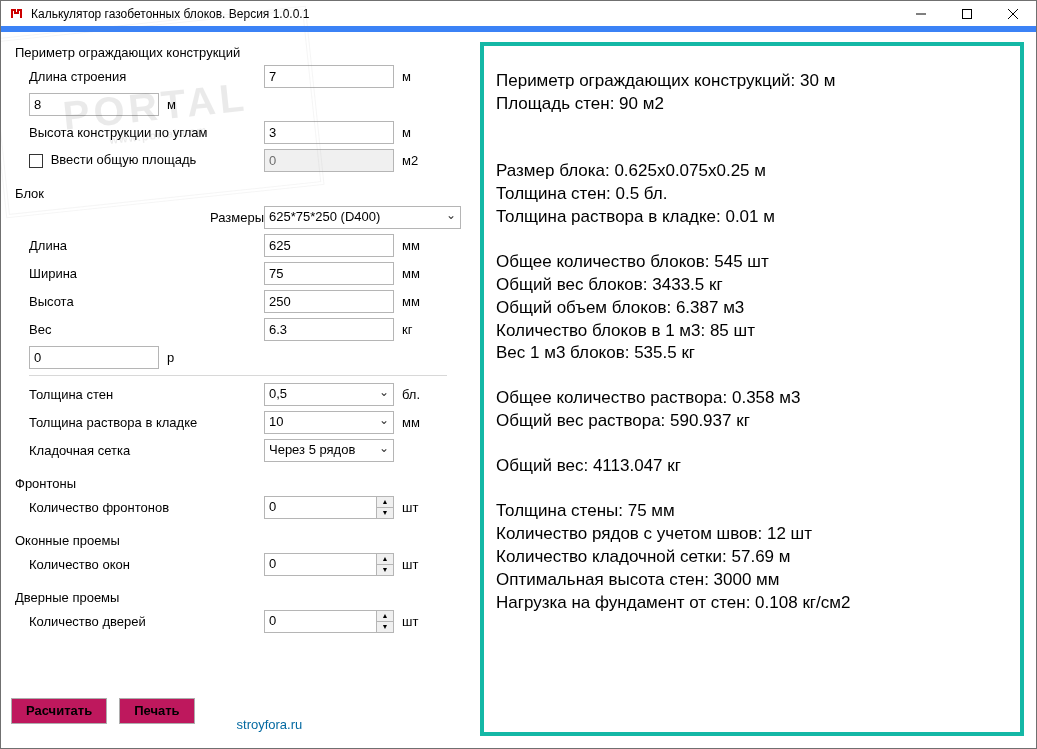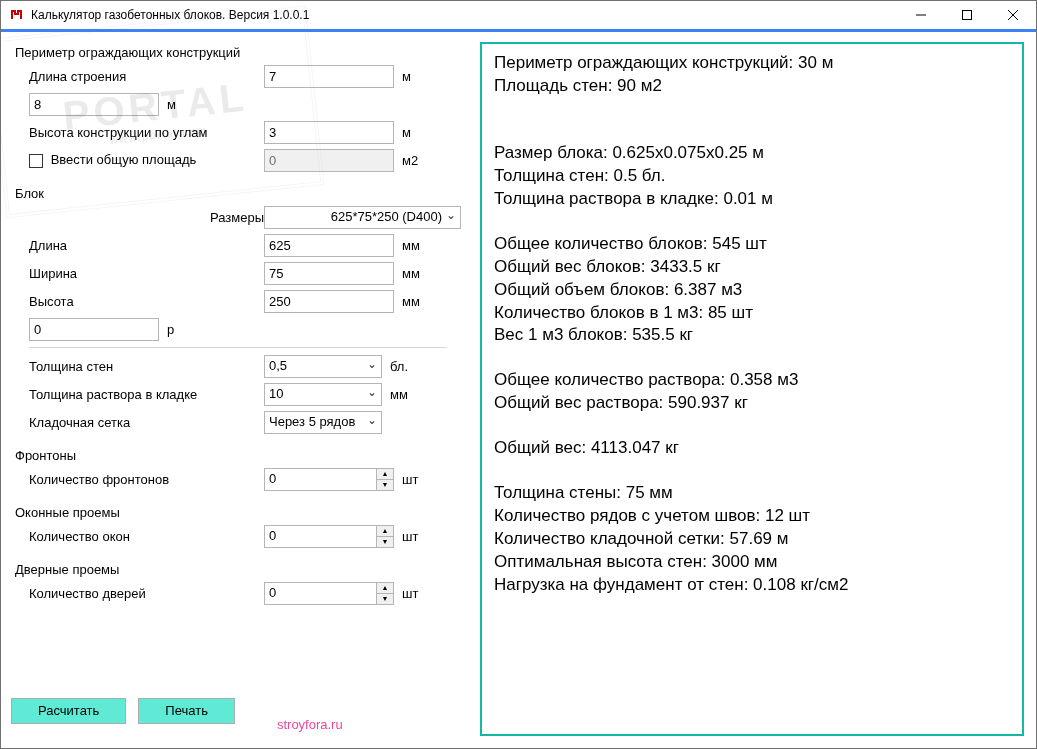--- a/index.html
+++ b/index.html
@@ -12,21 +12,21 @@
   height: 749px;
   overflow: hidden;
   border: 1px solid #707070;
 }
 .titlebar {
   height: 31px;
   background: #fff;
   display: flex;
   align-items: center;
   padding-left: 8px;
-  border-bottom: 3px solid #3b82f6;
+  border-bottom: 6px solid #3b82f6;
 }
 .titlebar-icon {
   width: 16px; height: 16px;
   margin-right: 6px;
   display: flex; align-items: center; justify-content: center;
 }
 .titlebar-title { font-size: 12px; flex: 1; }
 .winbtns { display: flex; height: 100%; }
 .winbtn {
   width: 46px; height: 100%;
@@ -105,34 +105,34 @@
 }
 .checkbox {
   width: 14px; height: 14px;
   border: 1px solid #333;
   background: #fff;
   margin-right: 4px;
   display: inline-block;
   vertical-align: middle;
 }
 .sel {
-  width: 118px; height: 23px;
+  width: 130px; height: 23px;
   border: 1px solid #b5b5b5;
   background: #fff;
   font-family: inherit; font-size: 13px;
   padding: 2px 18px 2px 4px;
   position: relative;
 }
 .sel::after {
   content: "⌄";
   position: absolute;
   right: 4px; top: 1px;
   font-size: 12px; color: #333;
 }
-.sel.wide { width: 268px; text-align: right; }
+.sel.wide { width: 268px; }
 .spin {
   width: 130px; height: 23px;
   border: 1px solid #b5b5b5;
   background: #fff;
   font-family: inherit; font-size: 13px;
   padding: 2px 20px 2px 4px;
   position: relative;
 }
 .spin-btns {
   position: absolute; right: 0; top: 0; bottom: 0;
@@ -151,32 +151,33 @@
 }
 .footer {
   margin-top: auto;
   display: flex;
   align-items: center;
   gap: 12px;
   padding: 6px 3px 4px 3px;
 }
 .btn {
   height: 26px;
-  padding: 0 26px;
+  padding: 0 14px;
   border: 1px solid #adadad;
-  background: #5eead4;
+  background: #be185d;
   font-family: inherit; font-size: 13px;
   cursor: pointer;
-}
-.link { color: #ec4899; text-decoration: none; margin-left: 30px; margin-top: 28px; }
+  font-weight: bold;
+}
+.link { color: #0369a1; text-decoration: none; margin-left: 30px; margin-top: 28px; }
 .right {
   flex: 1;
-  border: 2px solid #14b8a6;
-  background: #fff;
-  padding: 8px 12px;
+  border: 4px solid #14b8a6;
+  background: #fff;
+  padding: 24px 12px;
   font-size: 17px;
   line-height: 1.35;
   overflow: auto;
 }
 .right p { margin: 0; }
 .right .blank { height: 22px; }
 </style>
 </head>
 <body>
 
@@ -253,20 +254,25 @@
         <span class="row-label">Ширина</span>
         <input class="inp" value="75" style="">
         <span class="unit">мм</span>
       </div>
       <div class="row">
         <span class="row-label">Высота</span>
         <input class="inp" value="250" style="">
         <span class="unit">мм</span>
       </div>
       <div class="row">
+        <span class="row-label">Вес</span>
+        <input class="inp" value="6.3" style="">
+        <span class="unit">кг</span>
+      </div>
+      <div class="row">
         <input class="inp" value="0" style="">
         <span class="unit">р</span>
       </div>
       <hr class="hr">
       <div class="row">
         <span class="row-label">Толщина стен</span>
         <div class="sel"><span>0,5</span></div>
         <span class="unit">бл.</span>
       </div>
       <div class="row">

